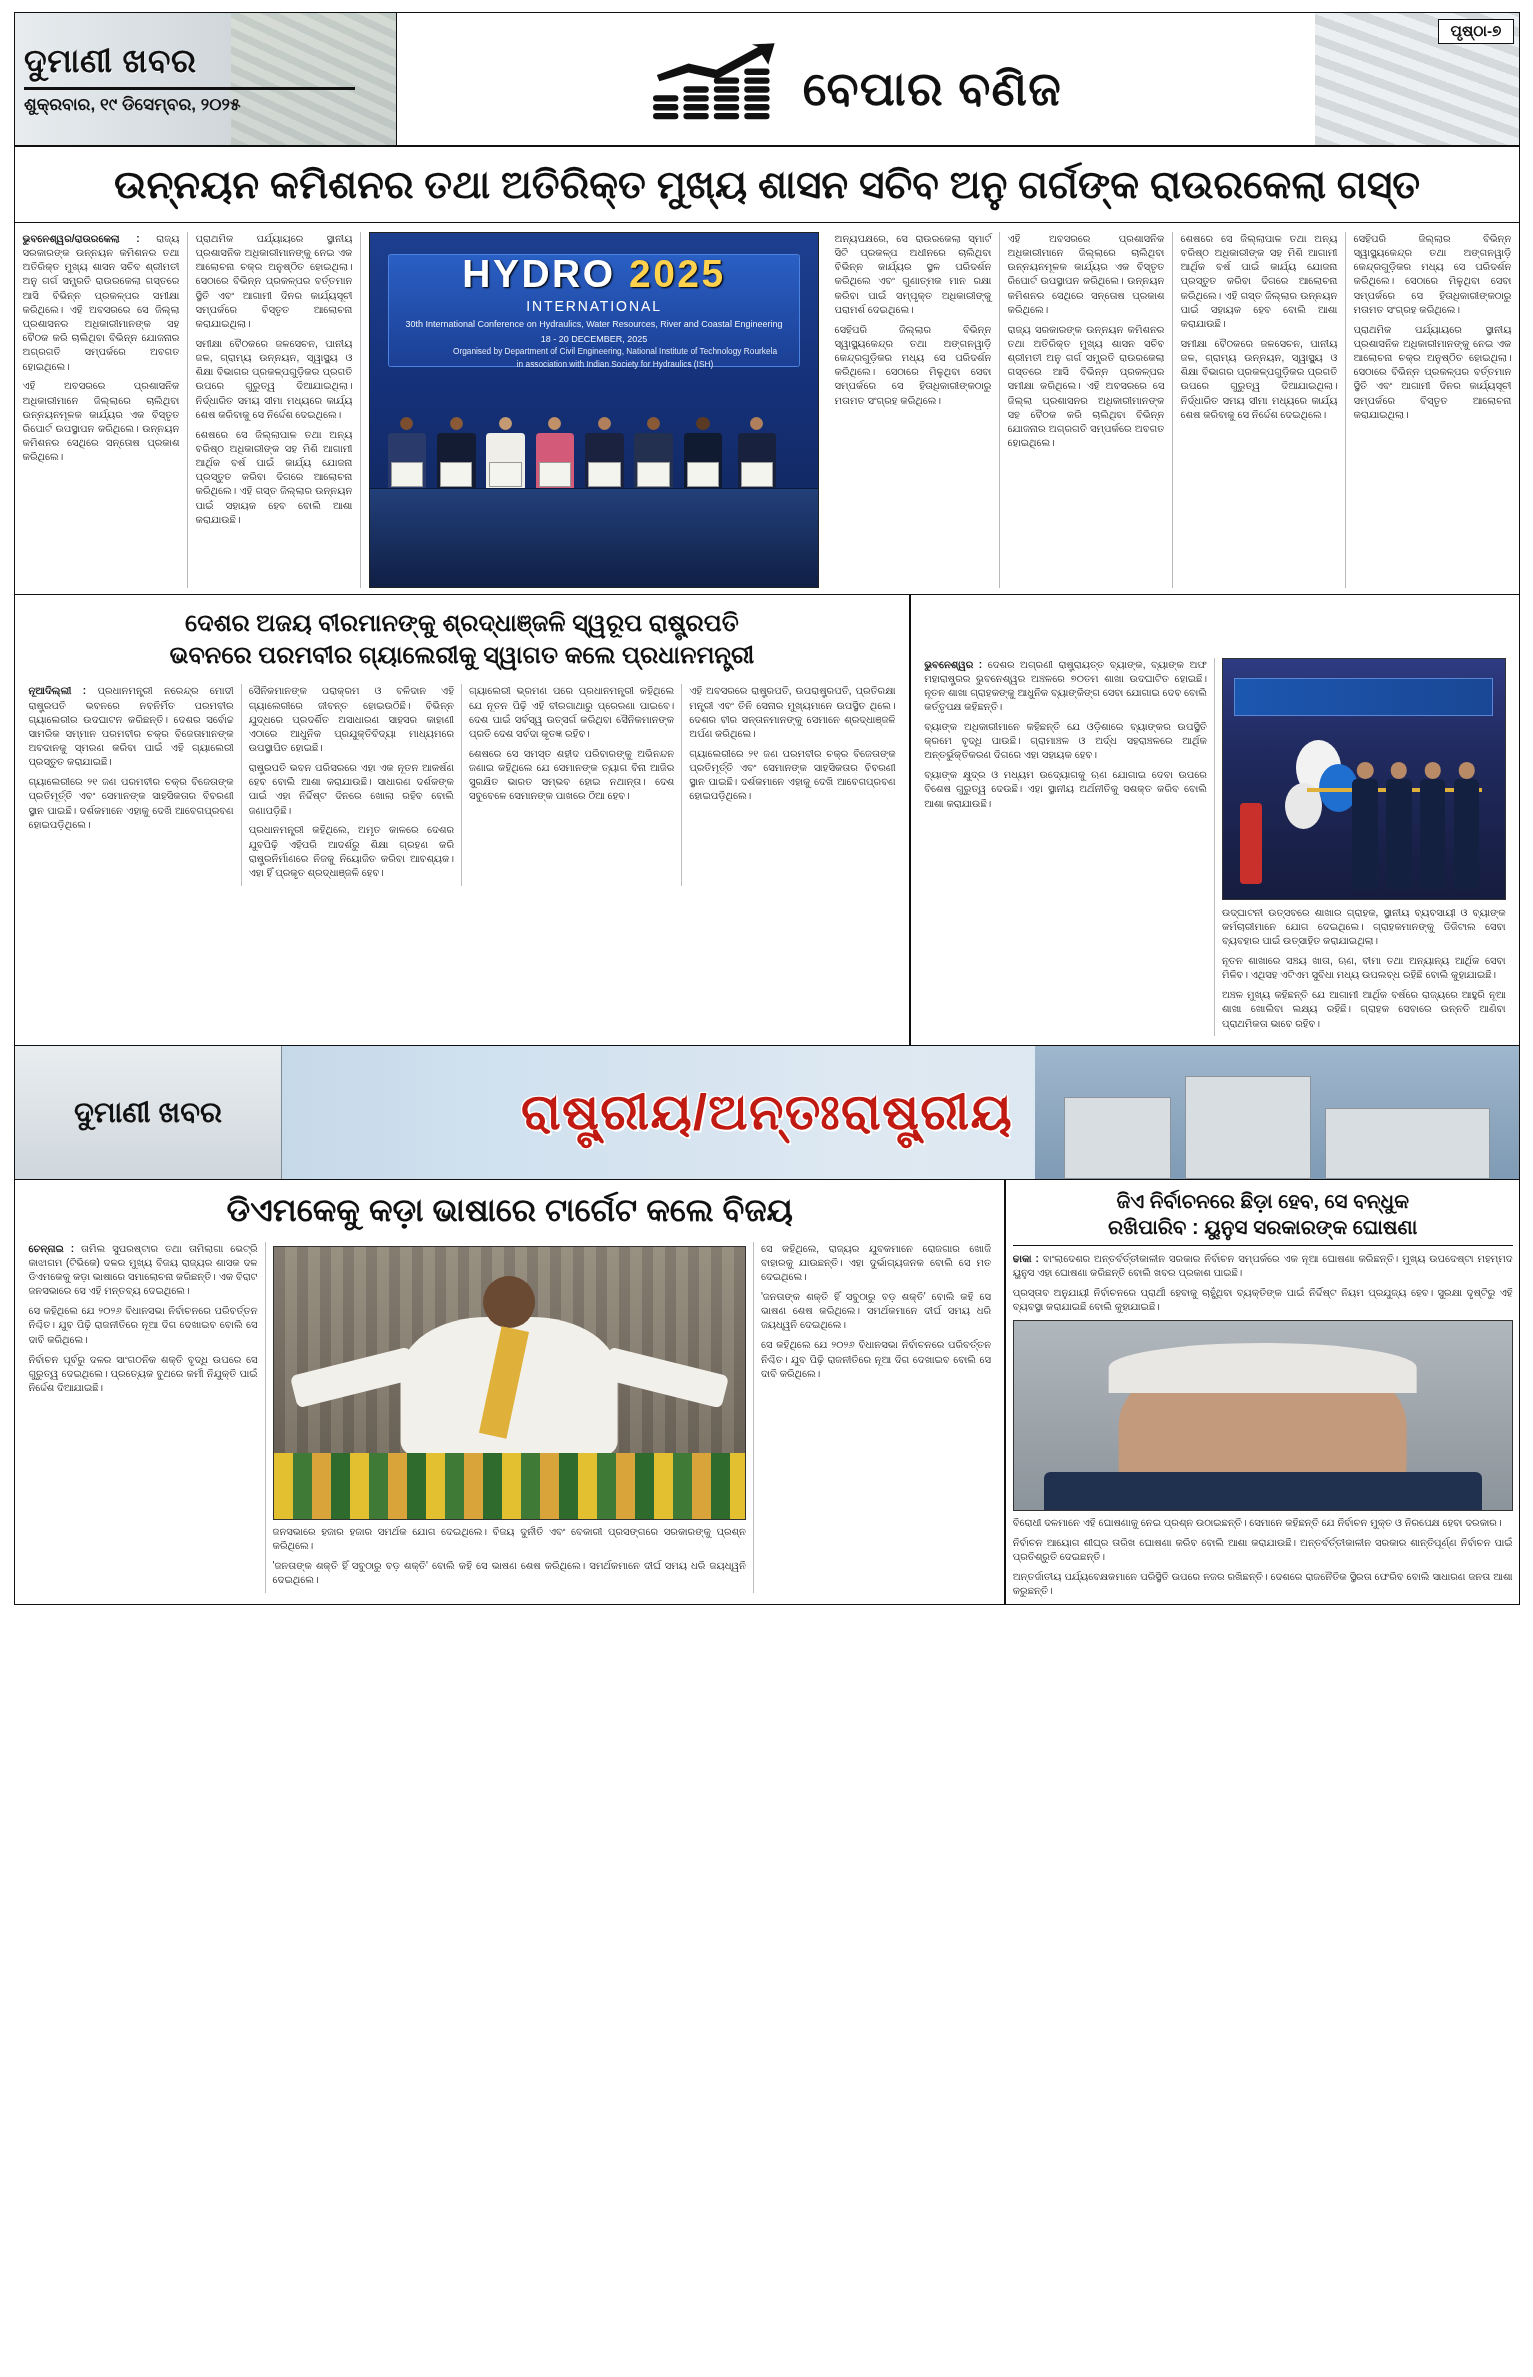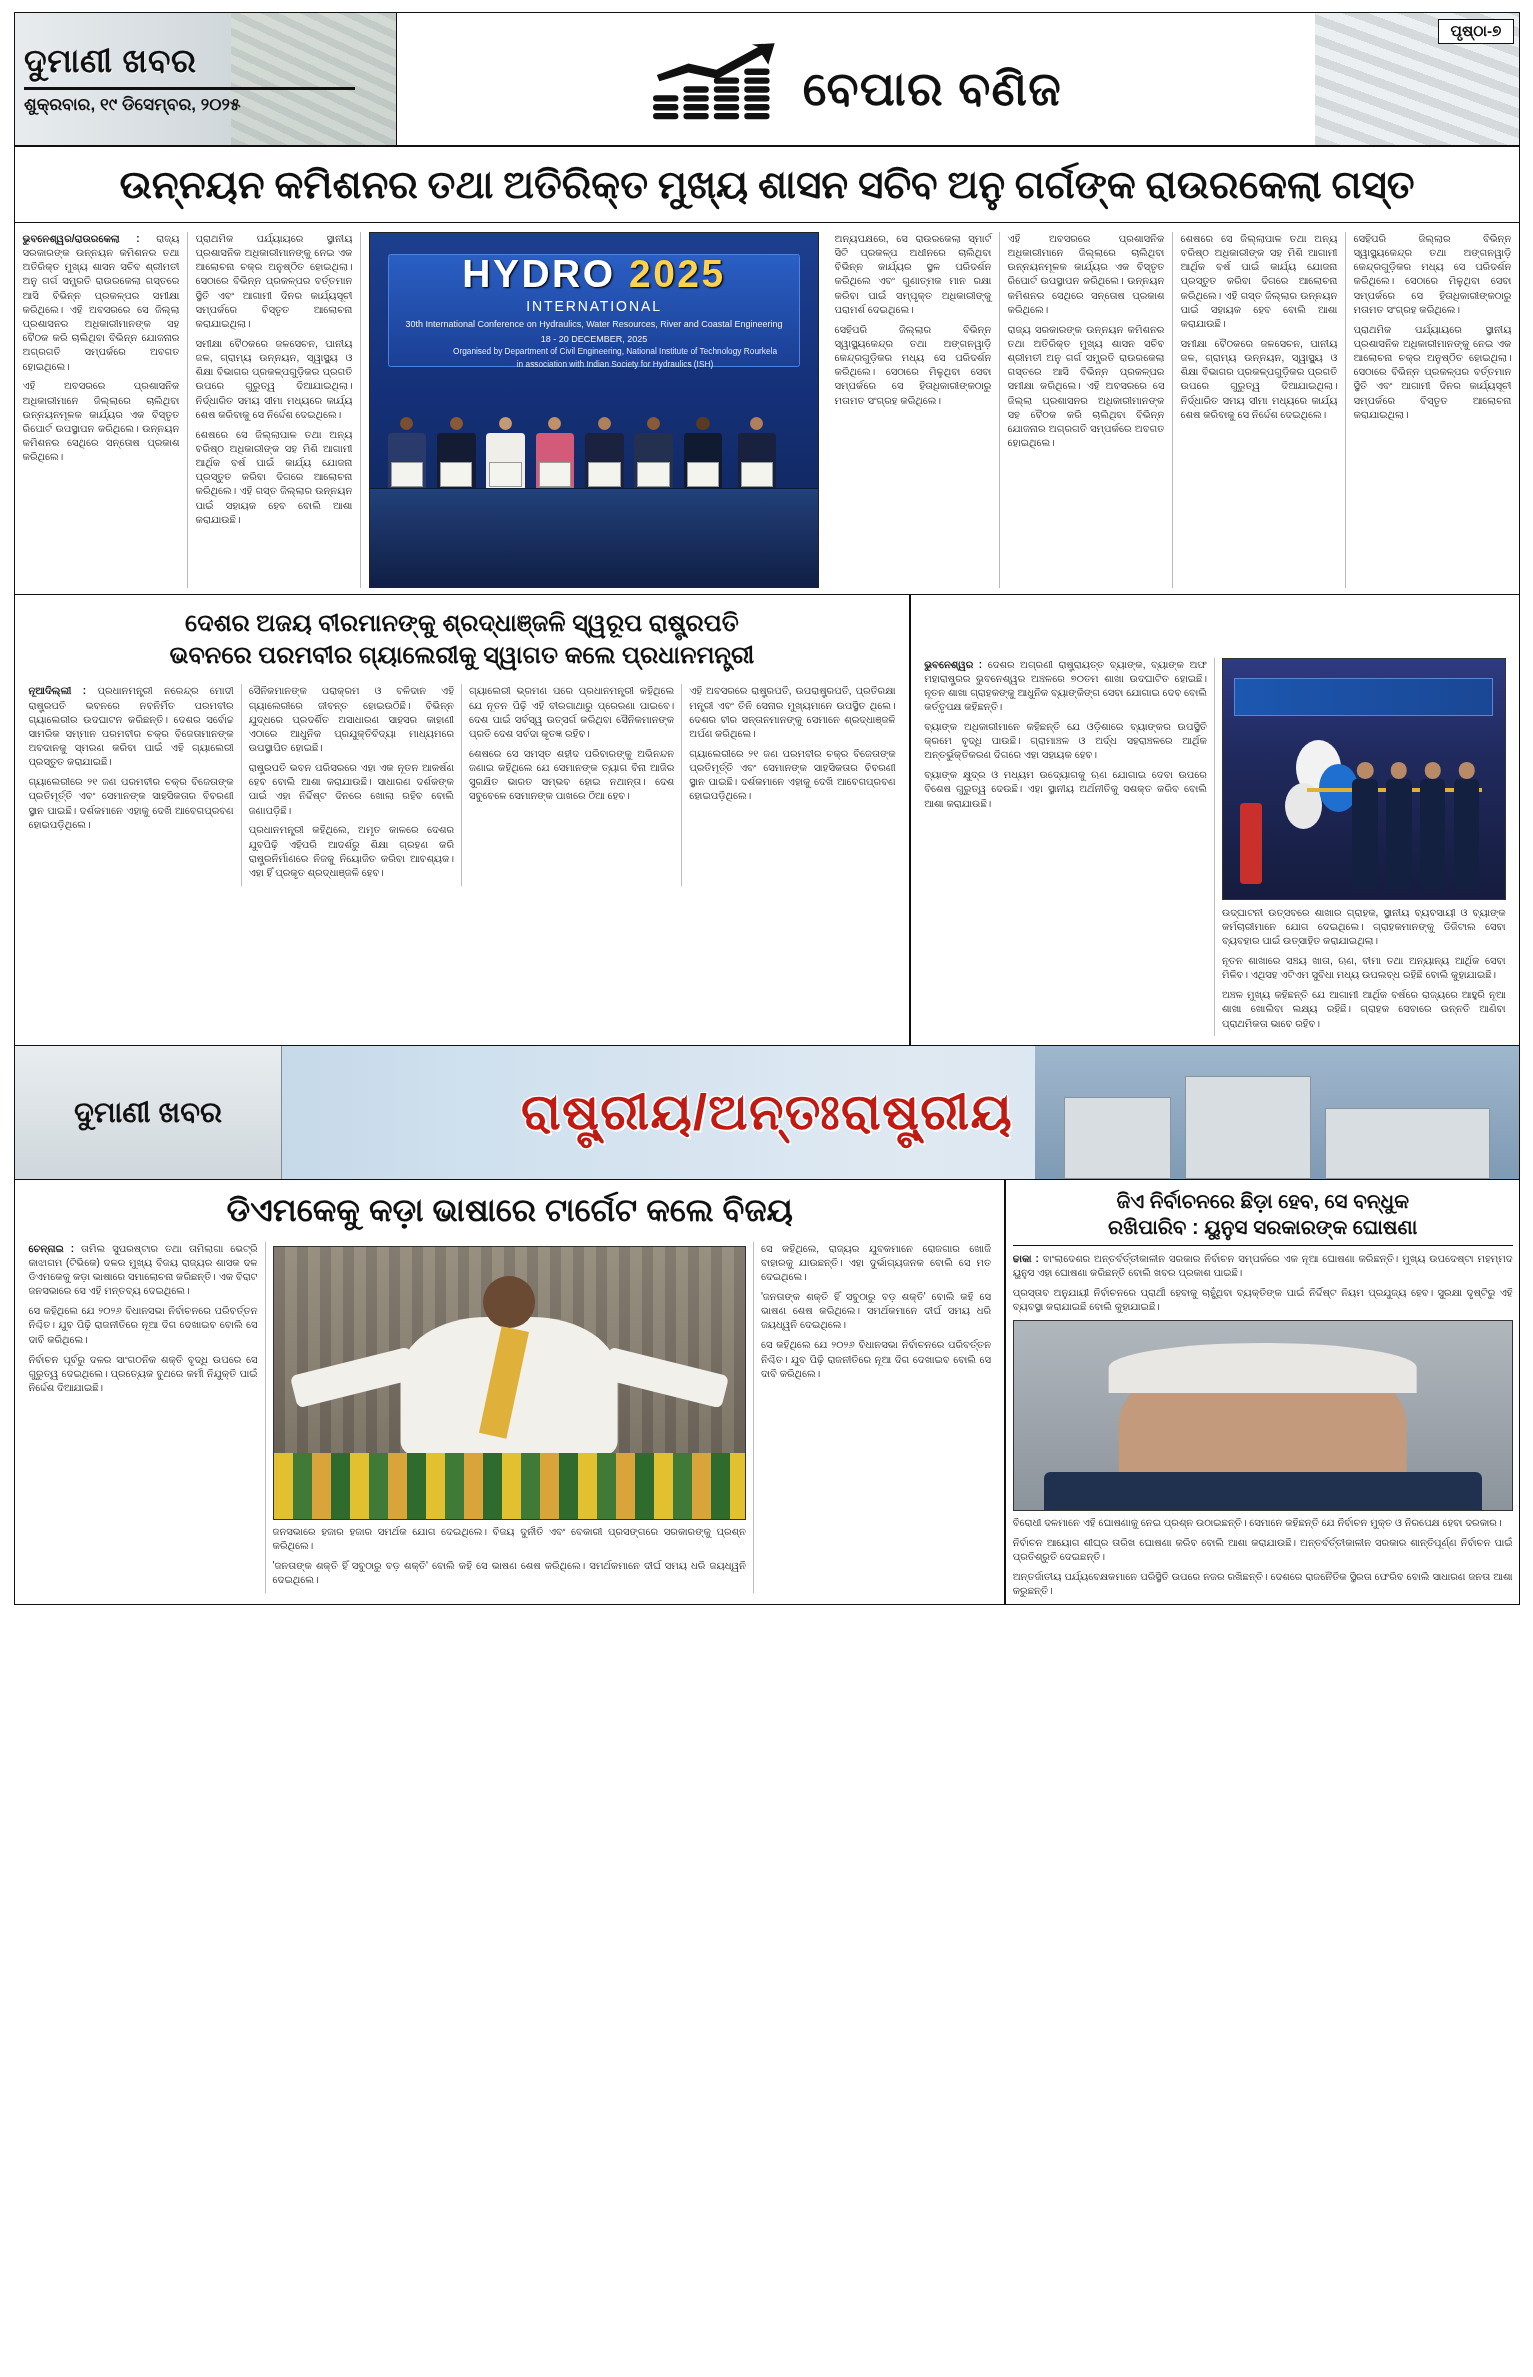--- a/index.html
+++ b/index.html
@@ -105,21 +105,20 @@
   }
 
   
   .lead-head {
     text-align: center;
     font-size: 39px;
     font-weight: bold;
     padding: 16.5px 9px 14px 9px;
     line-height: 1.15;
     border-bottom: 1.9px solid #111;
-    font-family: Liberation Serif, serif;
   }
 
   
   .col-text {
     font-size: 10px;
     line-height: 1.42;
     text-align: justify;
     color: #1a1a1a;
     hyphens: auto;
     word-break: break-word;

